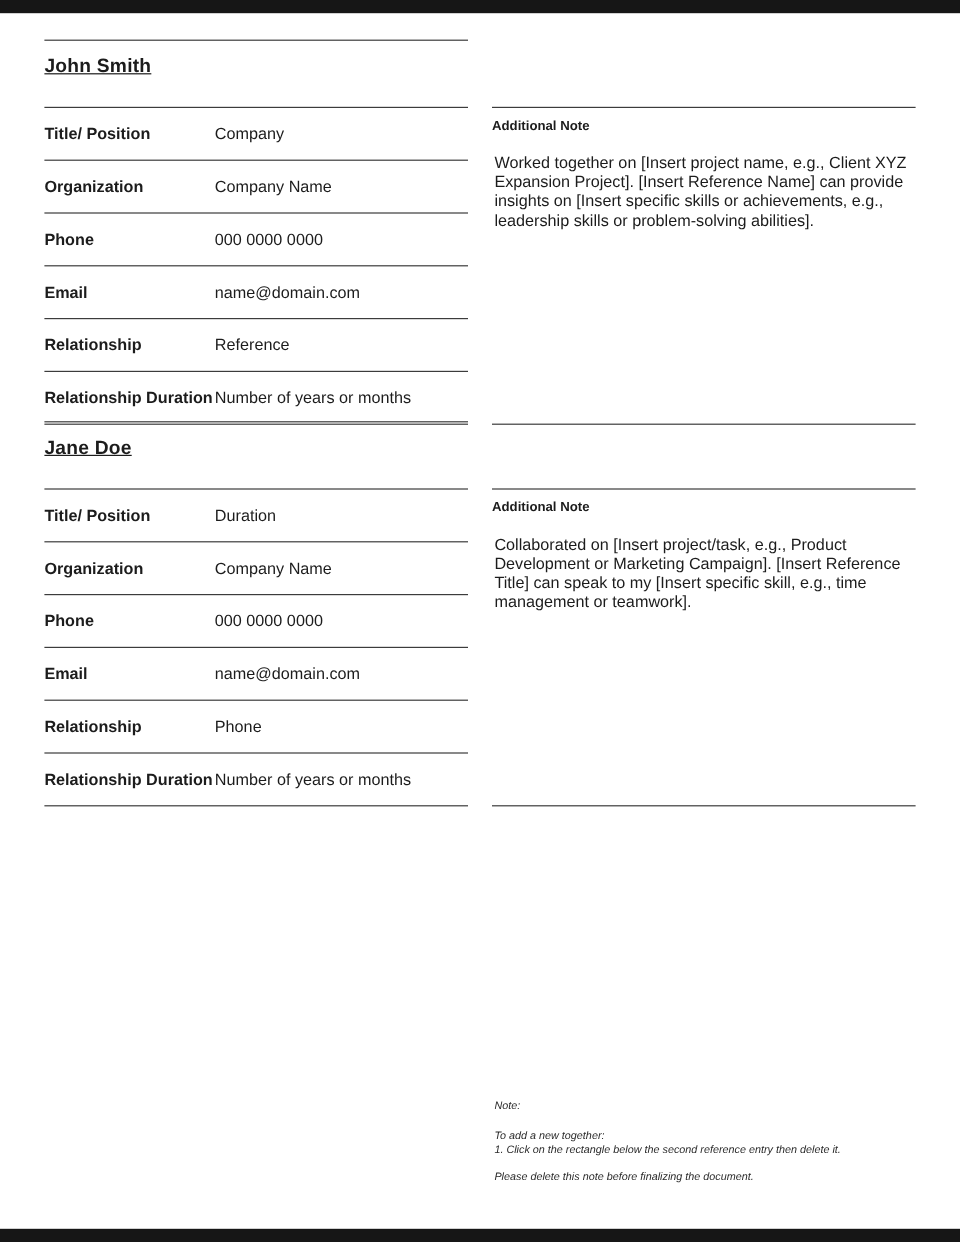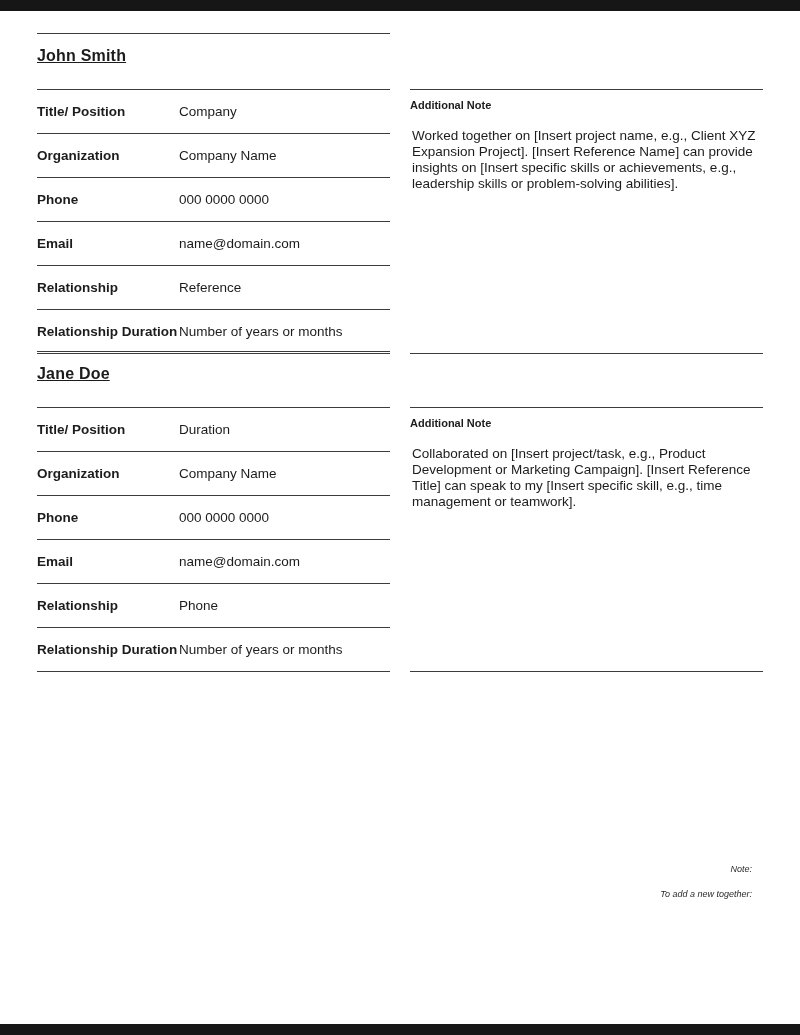--- a/index.html
+++ b/index.html
@@ -55,27 +55,26 @@
     margin-left: 20px;
     border-top: 1px solid #3c3c3c;
     border-bottom: 1px solid #3c3c3c;
   }
   .note-title { font-weight: bold; font-size: 11px; margin-top: 9px; }
   .note-text { font-size: 13.5px; line-height: 16px; margin: 17px 0 0 2px; }
 
   .footer-note {
     position: absolute;
     left: 412px;
-    top: 864px;
+    top: 916px;
     width: 340px;
     font-style: italic;
     font-size: 9px;
     line-height: 10px;
     color: #2a2a2a;
-    text-align: right;
   }
   .footer-note .fn-title { margin-bottom: 15px; }
   .footer-note .fn-intro { margin-bottom: 2px; }
   .footer-note .fn-step { margin-bottom: 1px; }
   .footer-note .fn-closing { margin-top: 12px; }
 </style>
 </head>
 <body>
 
 <div class="page-bar top"></div>
@@ -150,15 +149,17 @@
     <div class="note-col">
       <div class="note-title">Additional Note</div>
       <p class="note-text">Collaborated on [Insert project/task, e.g., Product Development or Marketing Campaign]. [Insert Reference Title] can speak to my [Insert specific skill, e.g., time management or teamwork].</p>
     </div>
   </div>
 </section>
 
 <div class="footer-note">
   <div class="fn-title">Note:</div>
   <div class="fn-intro">To add a new together:</div>
+  <div class="fn-step">1.  Click on the rectangle below the second reference entry then delete it.</div>
+  <div class="fn-closing">Please delete this note before finalizing the document.</div>
 </div>
 
 <div class="page-bar bottom"></div>
 
 </body></html>

